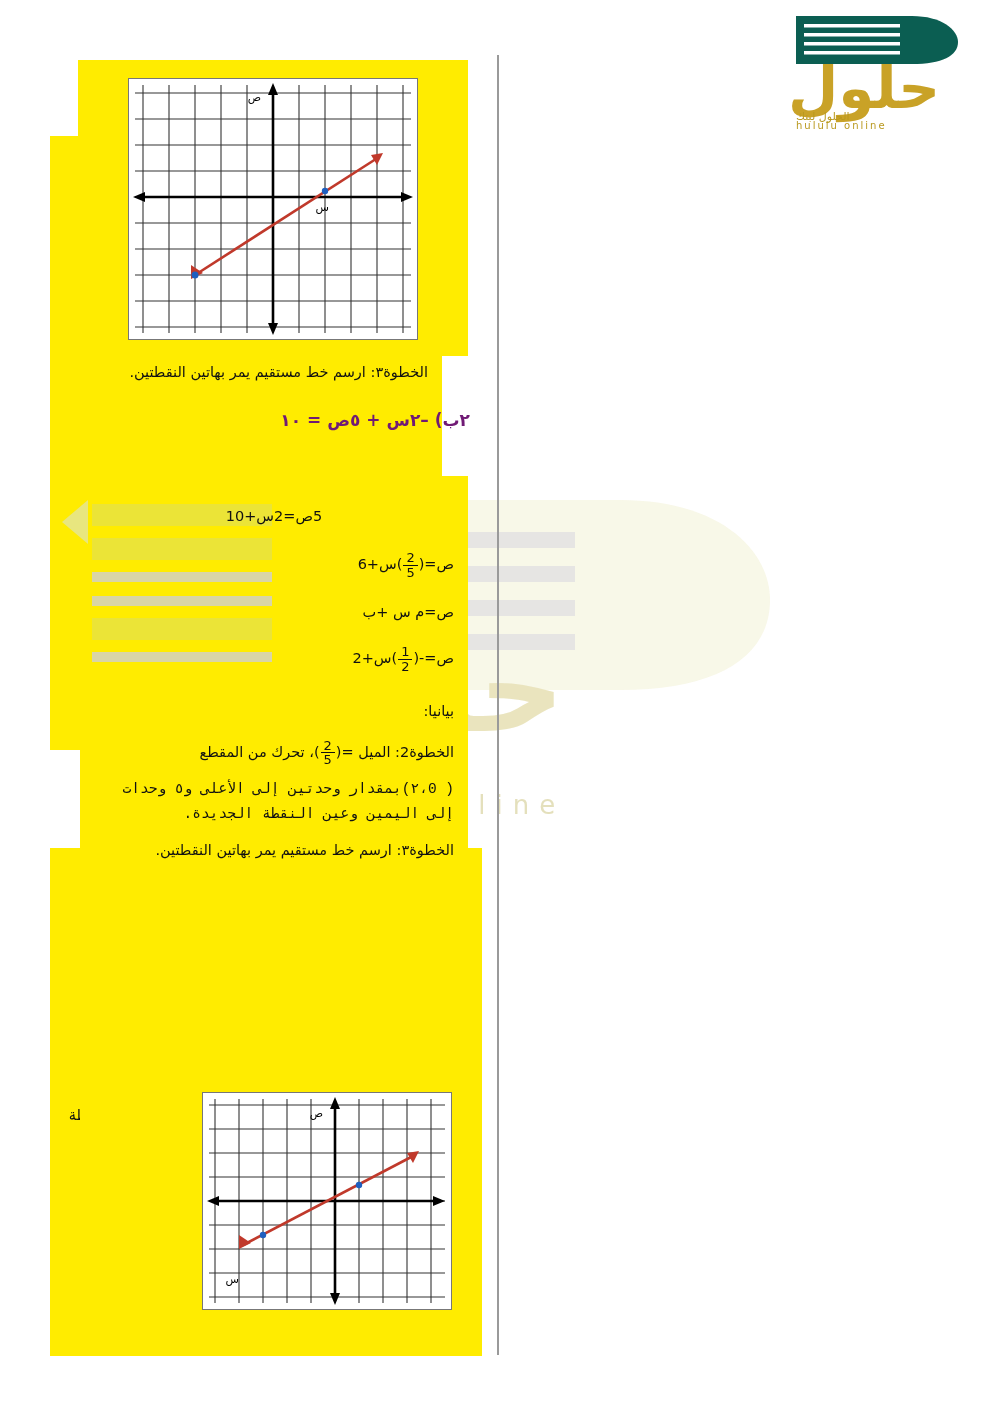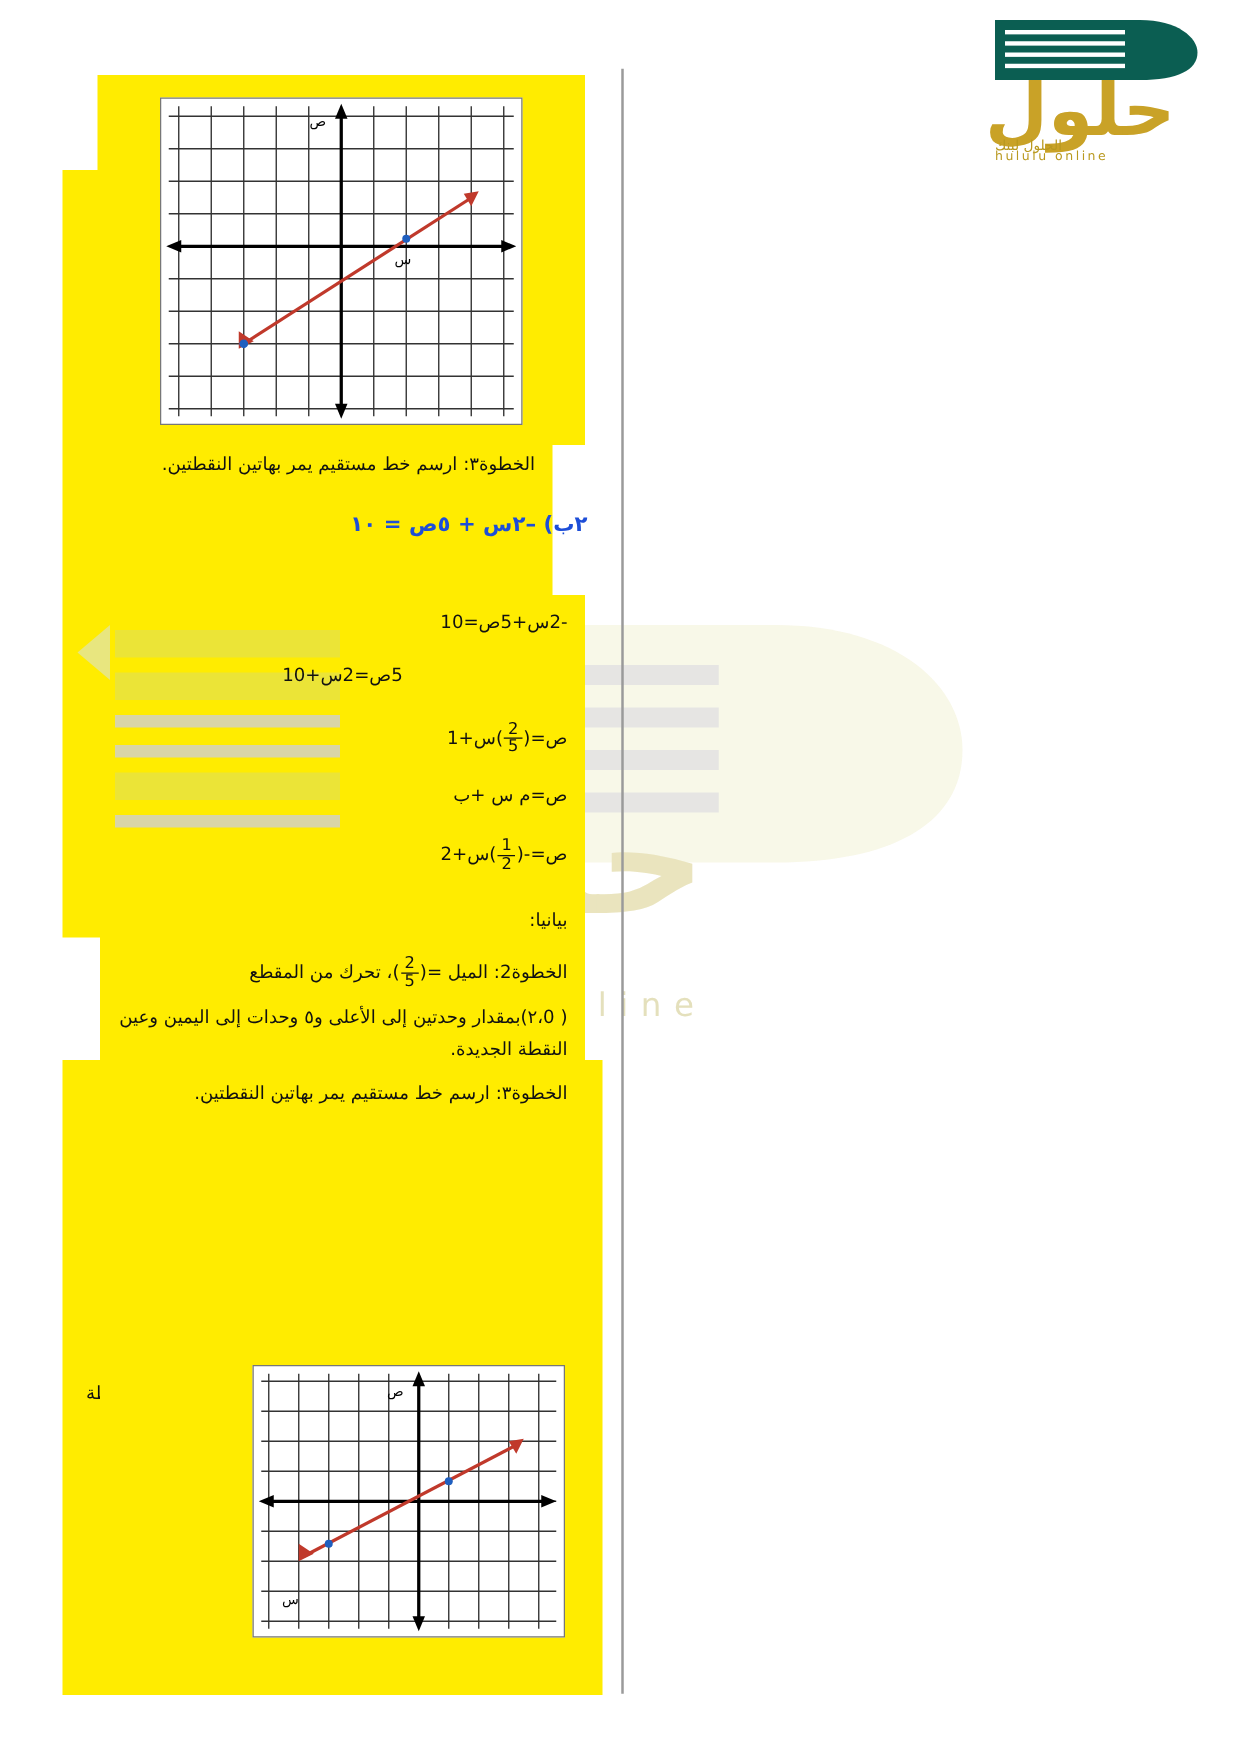--- a/index.html
+++ b/index.html
@@ -75,21 +75,21 @@
   }
   .imgpanel {
     position: absolute;
     background: #ffec00;
   }
 
   .heading {
     position: absolute;
     font-size: 17px;
     font-weight: bold;
-    color: #1d4ed8;
+    color: #701a75;
     text-align: right;
     direction: rtl;
     line-height: 1.5;
   }
 
   .line {
     font-size: 14.5px;
     color: #111;
     direction: rtl;
     text-align: right;
@@ -289,49 +289,48 @@
 <div class="panel" style="top:476px; left:80px; width:388px; height:860px;">
 
   <div class="arrowtri" style="top:24px; left:-18px;"></div>
   <div class="hl" style="top:28px; left:12px; width:180px; height:22px;"></div>
   <div class="hl" style="top:62px; left:12px; width:180px; height:22px;"></div>
   <div class="greybar" style="top:96px; left:12px; width:180px; height:10px;"></div>
   <div class="greybar" style="top:120px; left:12px; width:180px; height:10px;"></div>
   <div class="hl" style="top:142px; left:12px; width:180px; height:22px;"></div>
   <div class="greybar" style="top:176px; left:12px; width:180px; height:10px;"></div>
 
-  <p class="line" style="position:relative;">-2س+5ص=10</p>
   <p class="line" style="position:relative; margin-top:18px;text-align:center;">5ص=2س+10</p>
 
   <p class="line" style="position:relative; margin-top:22px;">
     <span>ص=(</span><span class="frac">
         <span class="num">2</span>
         <span class="den">5</span>
-      </span><span>)س+1</span>
+      </span><span>)س+6</span>
   </p>
 
   <p class="line" style="position:relative; margin-top:20px;">ص=م س +ب</p>
 
   <p class="line" style="position:relative; margin-top:20px;">
     <span>ص=-(</span><span class="frac">
         <span class="num">1</span>
         <span class="den">2</span>
       </span><span>)س+2</span>
   </p>
 
   <p class="line" style="position:relative; margin-top:26px;">بيانيا:</p>
 
   <p class="line" style="position:relative; margin-top:14px;">
     <span>الخطوة2: الميل =(</span><span class="frac">
         <span class="num">2</span>
         <span class="den">5</span>
       </span><span>)، تحرك من المقطع</span>
   </p>
 
-  <p class="line" style="position:relative; margin-top:10px;">( 0،٢)بمقدار وحدتين إلى الأعلى و٥ وحدات إلى اليمين وعين النقطة الجديدة.</p>
+  <p class="line" style="position:relative; margin-top:10px;font-family:Liberation Mono, monospace;">( 0،٢)بمقدار وحدتين إلى الأعلى و٥ وحدات إلى اليمين وعين النقطة الجديدة.</p>
   <p class="line" style="position:relative; margin-top:10px;">الخطوة٣: ارسم خط مستقيم يمر بهاتين النقطتين.</p>
 
   <div class="graphbox" style="position:absolute; top:616px; left:122px; width:250px; height:218px; border:1px solid #777;">
     <svg class="graph-svg" width="248" height="216" viewBox="0 0 248 216">
       <g stroke="#333" stroke-width="1.1">
         <line x1="12" y1="6" x2="12" y2="210"></line>
           <line x1="36" y1="6" x2="36" y2="210"></line>
         <line x1="60" y1="6" x2="60" y2="210"></line>
           <line x1="84" y1="6" x2="84" y2="210"></line>
         <line x1="108" y1="6" x2="108" y2="210"></line>

